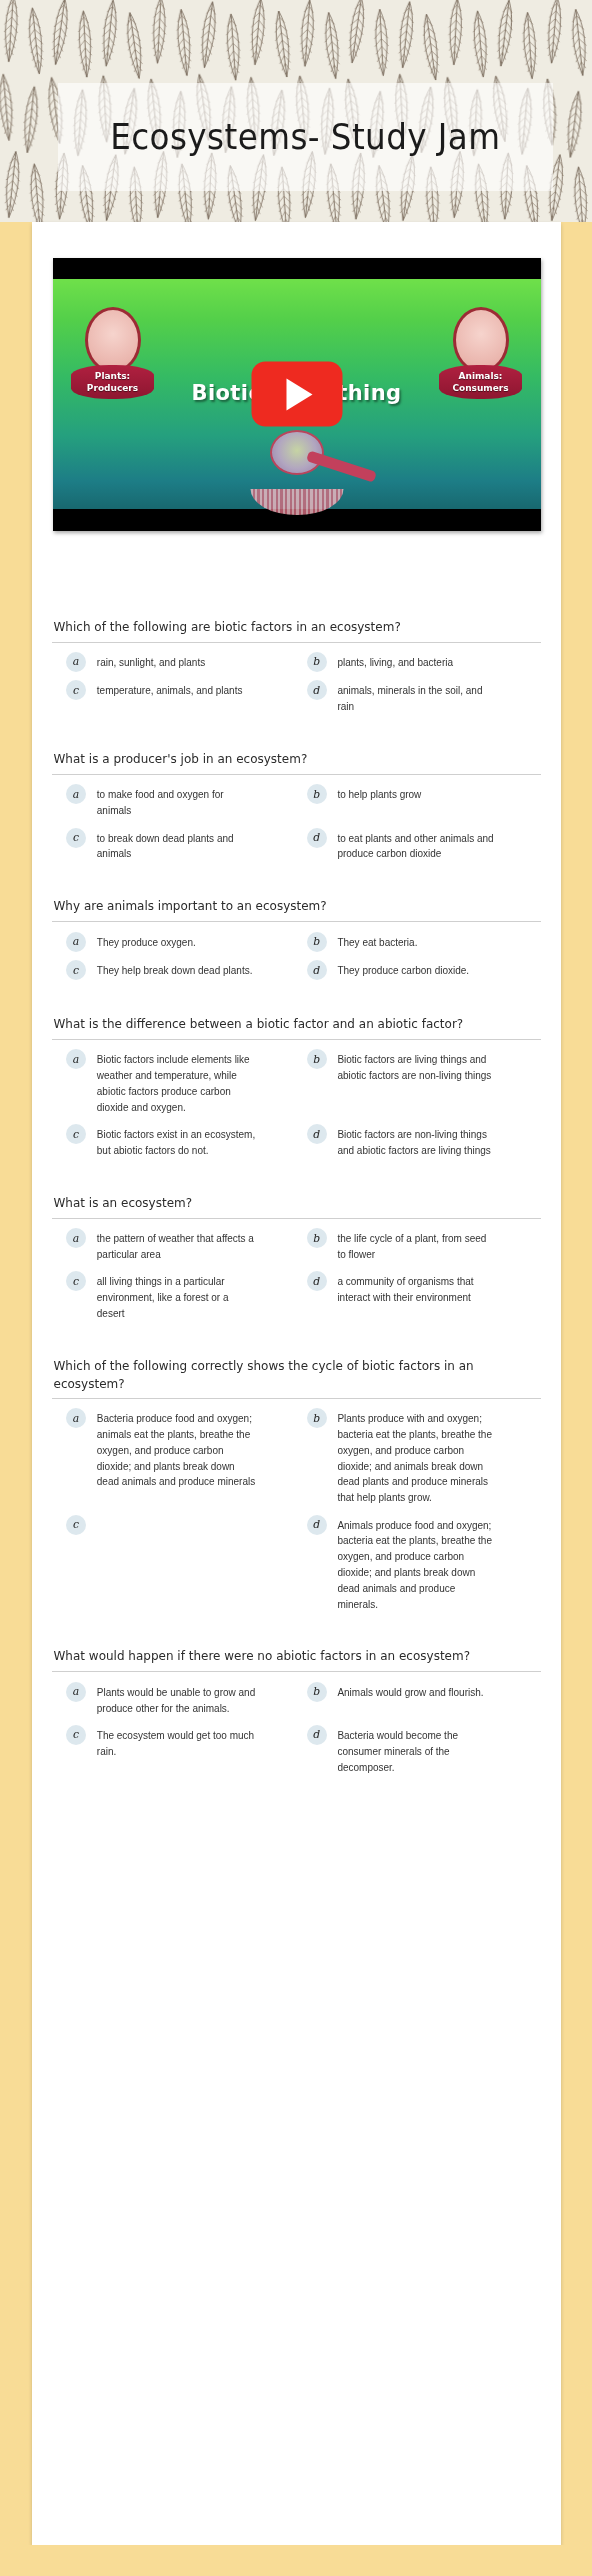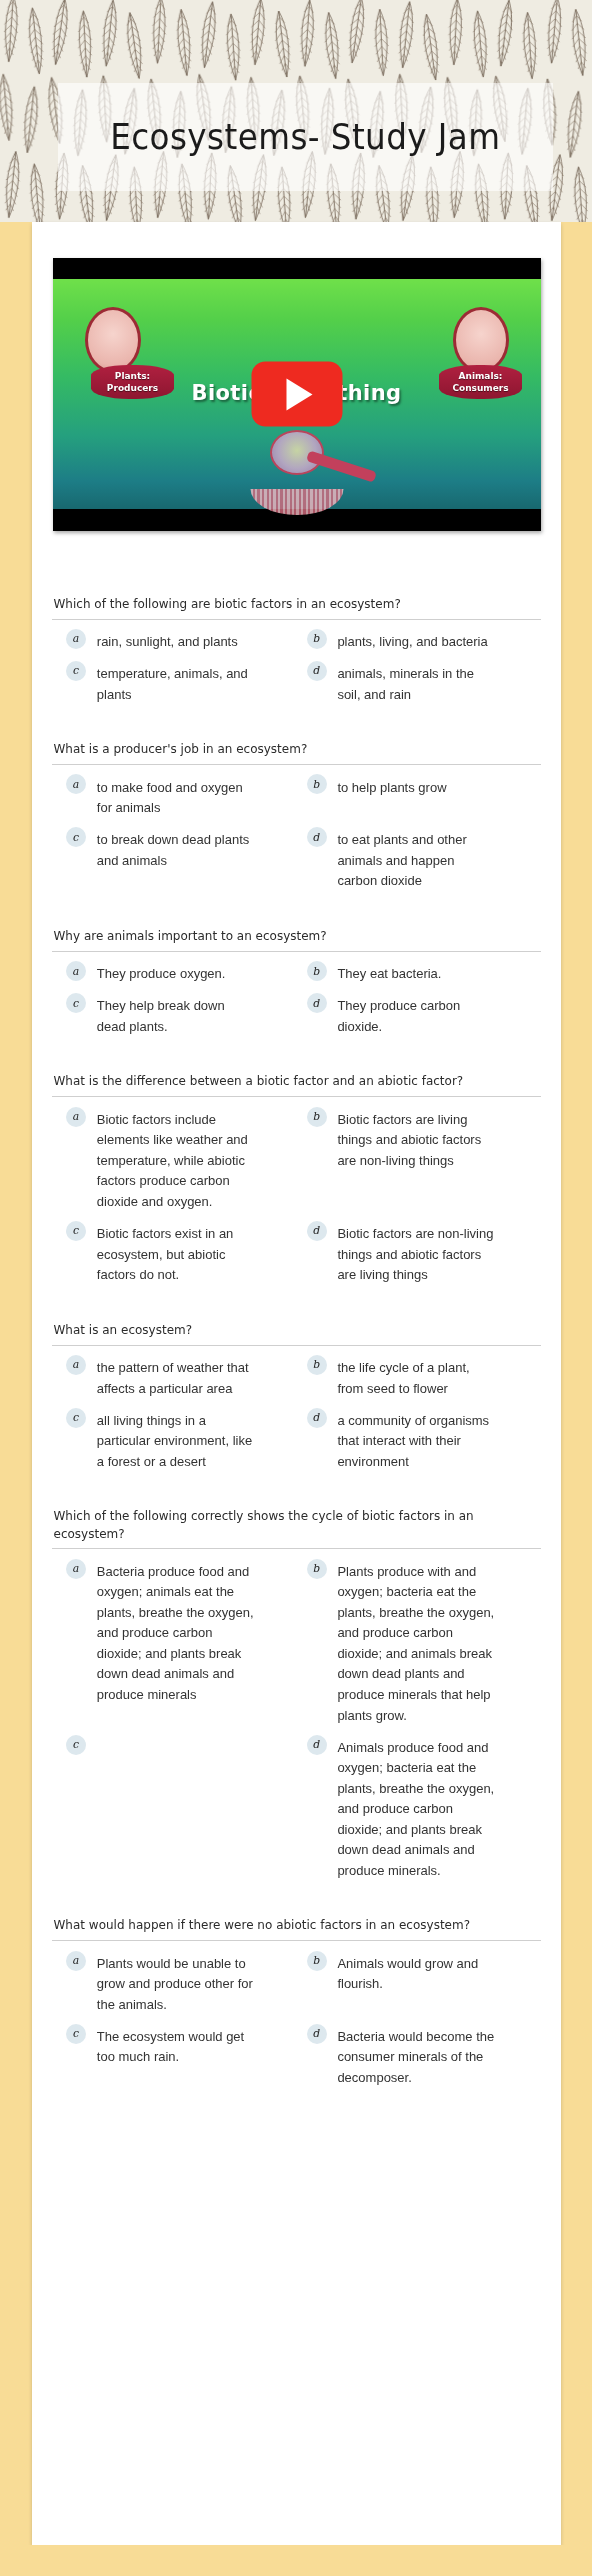--- a/index.html
+++ b/index.html
@@ -93,21 +93,20 @@
     padding: 4.6px 3.1px;
     text-align:center;
     color:#fff;
     font-size: 9px;
     font-weight: bold;
     line-height: 1.35;
     background: linear-gradient(to bottom,#b02040,#8d1630);
     border-radius: 46% 46% 46% 46% / 32% 32% 32% 32%;
     text-shadow: 0 0.8px 0.8px rgba(0,0,0,.5);
     font-family: "DejaVu Sans", sans-serif;
-    margin-left: 20px;
   }
   .badge-label.left { left: 18.5px; }
   .badge-label.right { right: 18.5px; }
   .vid-title {
     position:absolute;
     top: 102px; left: 0; right: 0;
     text-align: center;
     color: #fff;
     font-size: 21px;
     font-weight: bold;
@@ -154,21 +153,21 @@
   }
   .play-tri {
     width: 0; height: 0;
     border-left: 26px solid #fff;
     border-top: 16px solid transparent;
     border-bottom: 16px solid transparent;
     margin-left: 6.2px;
   }
 
   
-  .questions { margin-top: 64px; }
+  .questions { margin-top: 87px; }
   .qblock { margin-bottom: 35px; }
   .qtext {
     font-family: "DejaVu Sans", sans-serif;
     font-size: 12px;
     line-height: 1.42;
     color: #2b2b2b;
     transform: scale(1.0, 1.06);
     transform-origin: left top;
     padding: 0 0 7px 1.5px;
   }
@@ -188,21 +187,21 @@
     background: #dde8ee;
     color: #222;
     font-size: 10.8px;
     font-style: italic;
     font-family: "DejaVu Serif", serif;
     display:flex; align-items:center; justify-content:center;
     margin-right: 10.8px;
     margin-top: -2.3px;
   }
   .otext {
-    font-size: 13px;
+    font-size: 10px;
     line-height: 1.58;
     color: #333;
     padding-top: 0.8px;
     max-width: 159px;
   }
 </style>
 </head>
 <body>
 
 <div class="banner">
@@ -366,21 +365,21 @@
           <div class="opt">
             <div class="bullet">b</div>
             <div class="otext">to help plants grow</div>
           </div>
           <div class="opt">
             <div class="bullet">c</div>
             <div class="otext">to break down dead plants and animals</div>
           </div>
           <div class="opt">
             <div class="bullet">d</div>
-            <div class="otext">to eat plants and other animals and happen carbon dioxide</div>
+            <div class="otext">to eat plants and other animals and produce carbon dioxide</div>
           </div>
         </div>
       </div>
       <div class="qblock">
         <div class="qtext">Why are animals important to an ecosystem?</div>
         <div class="qrule"></div>
         <div class="opts">
           <div class="opt">
             <div class="bullet">a</div>
             <div class="otext">They produce oxygen.</div>

